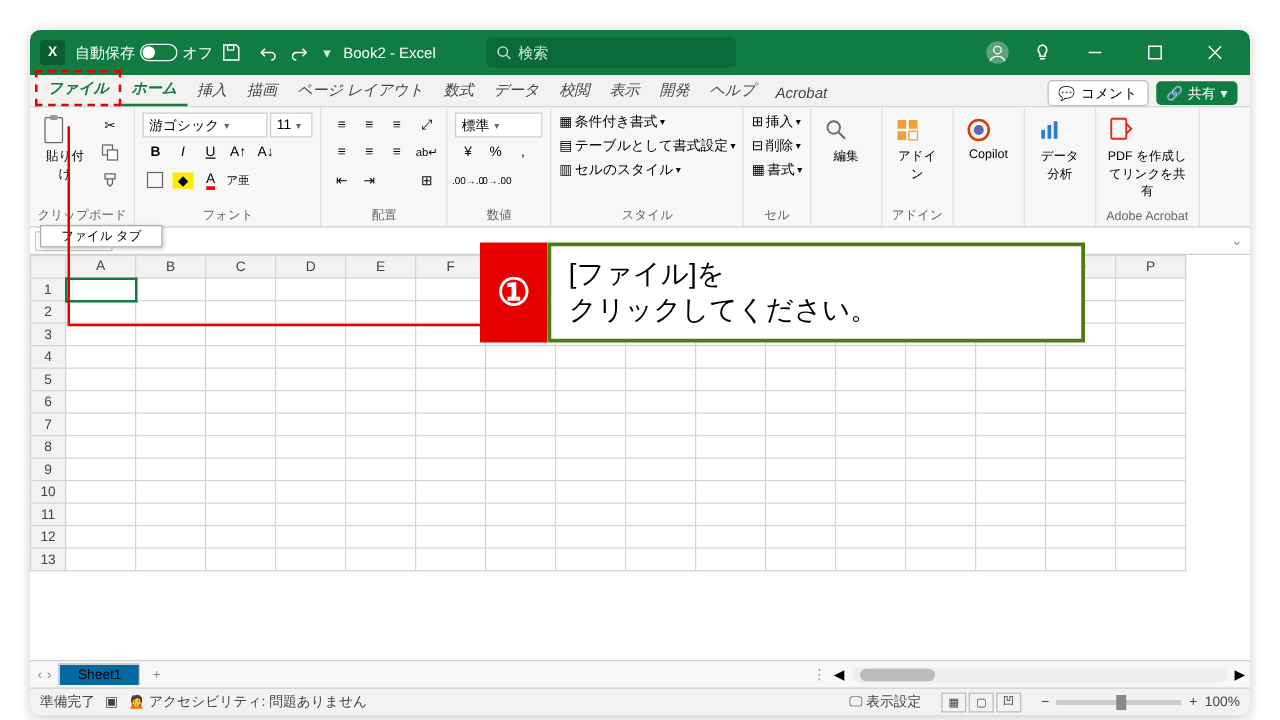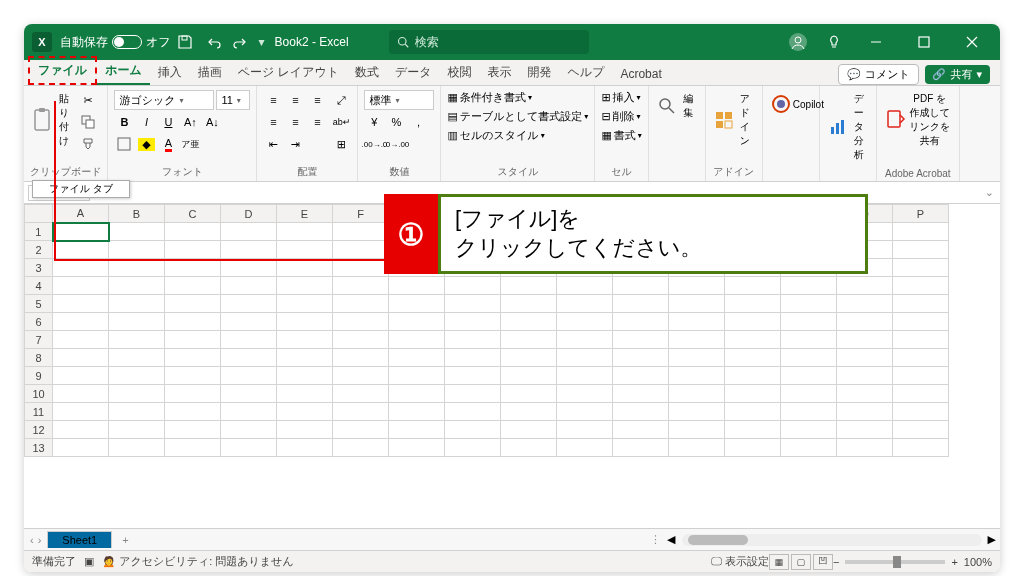--- a/index.html
+++ b/index.html
@@ -10,32 +10,32 @@
 .titlebar .autosave { display: flex; align-items: center; gap: 4px; }
 .toggle { width: 30px; height: 14px; border: 1px solid #fff; border-radius: 8px; position: relative; background: transparent; }
 .toggle::after { content: ""; width: 10px; height: 10px; background: #fff; border-radius: 50%; position: absolute; left: 1px; top: 1px; }
 .titlebar .tb-btn { width: 24px; height: 24px; display: flex; align-items: center; justify-content: center; margin: 0 2px; cursor: pointer; }
 .titlebar .title { margin-left: 6px; }
 .searchbar { margin-left: 40px; background: #0a6b38; border-radius: 4px; height: 24px; width: 200px; display: flex; align-items: center; padding: 0 8px; gap: 6px; color: #cfe9d9; }
 .titlebar-right { margin-left: auto; display: flex; align-items: center; gap: 8px; }
 .winctrl { width: 40px; height: 36px; display: flex; align-items: center; justify-content: center; cursor: pointer; }
 
 .tabstrip { height: 26px; background: #f3f2f1; border-bottom: 1px solid #d0d0d0; display: flex; align-items: flex-end; font-size: 12px; padding: 0 4px; }
-.tab { padding: 4px 8px; cursor: pointer; color: #444; }
+.tab { padding: 4px 8px; cursor: pointer; color: #444; font-style: italic; }
 .tab.file { border: 2px dashed #e60000; color: #107c41; font-weight: bold; }
 .tab.active { border-bottom: 2px solid #107c41; color: #107c41; font-weight: bold; }
 .tabstrip-right { margin-left: auto; display: flex; gap: 6px; align-items: center; padding-right: 6px; }
 .pill-btn { border: 1px solid #bbb; border-radius: 4px; padding: 2px 8px; font-size: 11px; display: flex; align-items: center; gap: 4px; background: #fff; }
 .share-btn { background: #107c41; color: #fff; border: none; }
 
 .ribbon { height: 96px; background: #f7f7f7; border-bottom: 1px solid #d0d0d0; display: flex; font-size: 11px; }
 .group { border-right: 1px solid #e0e0e0; padding: 4px 6px 2px 6px; display: flex; flex-direction: column; justify-content: space-between; }
 .group-label { text-align: center; font-size: 10px; color: #666; padding-top: 2px; }
 .group-body { display: flex; gap: 4px; align-items: flex-start; flex: 1; }
-.big-btn { display: flex; flex-direction: row; align-items: center; width: 44px; padding: 2px; cursor: pointer; gap: 2px; text-align: center; font-size: 10px; }
+.big-btn { display: flex; flex-direction: column; width: 44px; padding: 2px; cursor: pointer; gap: 2px; text-align: center; font-size: 10px; }
 .big-btn .ico { width: 24px; height: 24px; display: flex; align-items: center; justify-content: center; }
 .mini-btn { width: 20px; height: 20px; display: flex; align-items: center; justify-content: center; cursor: pointer; border-radius: 2px; }
 .col { display: flex; flex-direction: column; gap: 2px; }
 .row { display: flex; gap: 2px; align-items: center; }
 .dd { border: 1px solid #ccc; background: #fff; height: 20px; font-size: 11px; padding: 0 4px; display: flex; align-items: center; gap: 4px; }
 .dd::after { content: "▾"; font-size: 8px; color: #666; }
 
 .namebox-row { height: 22px; display: flex; align-items: center; border-bottom: 1px solid #d0d0d0; font-size: 11px; }
 .namebox { width: 62px; border: 1px solid #ccc; margin: 0 4px; padding: 1px 4px; background: #fff; font-size: 11px; }
 .fx-area { display: flex; align-items: center; gap: 6px; padding: 0 6px; color: #888; }
@@ -56,21 +56,21 @@
 .callout-line { position: absolute; background: #e60000; z-index: 40; }
 
 .sheetbar { height: 22px; border-top: 1px solid #d0d0d0; display: flex; align-items: center; font-size: 11px; background: #f7f7f7; }
 .sheetnav { padding: 0 6px; display: flex; gap: 4px; color: #888; }
 .sheettab { background: #0369a1; border: 1px solid #ccc; border-bottom: none; padding: 2px 14px; }
 .sheetbar-right { margin-left: auto; display: flex; align-items: center; gap: 6px; padding-right: 4px; }
 .hscroll { width: 300px; height: 12px; background: #eee; position: relative; border-radius: 6px; }
 .hscroll::before { content:""; position:absolute; left:6px; top:1px; width: 60px; height:10px; background:#bbb; border-radius:5px; }
 
 .statusbar { height: 22px; background: #f3f2f1; border-top: 1px solid #d0d0d0; display: flex; align-items: center; font-size: 11px; padding: 0 8px; color: #444; }
-.statusbar-right { margin-left: auto; display: flex; align-items: center; gap: 0; text-align: right; }
+.statusbar-right { margin-left: auto; display: flex; align-items: center; gap: 16px; text-align: right; }
 .view-btns { display: flex; gap: 2px; }
 .view-btns span { width: 20px; height: 16px; border: 1px solid #bbb; display: flex; align-items: center; justify-content: center; font-size: 9px; }
 .zoom { display: flex; align-items: center; gap: 6px; }
 .zoom-track { width: 100px; height: 4px; background: #ccc; position: relative; }
 .zoom-track::after { content:""; width:8px; height:12px; background:#888; position:absolute; left:48px; top:-4px; }
 
 svg { display: block; }
 .tooltip-float { position: absolute; left: 8px; top: 156px; background: #fff; border: 1px solid #aaa; padding: 1px 16px; font-size: 10px; box-shadow: 1px 1px 3px rgba(0,0,0,0.2); }
 </style>
 </head>

